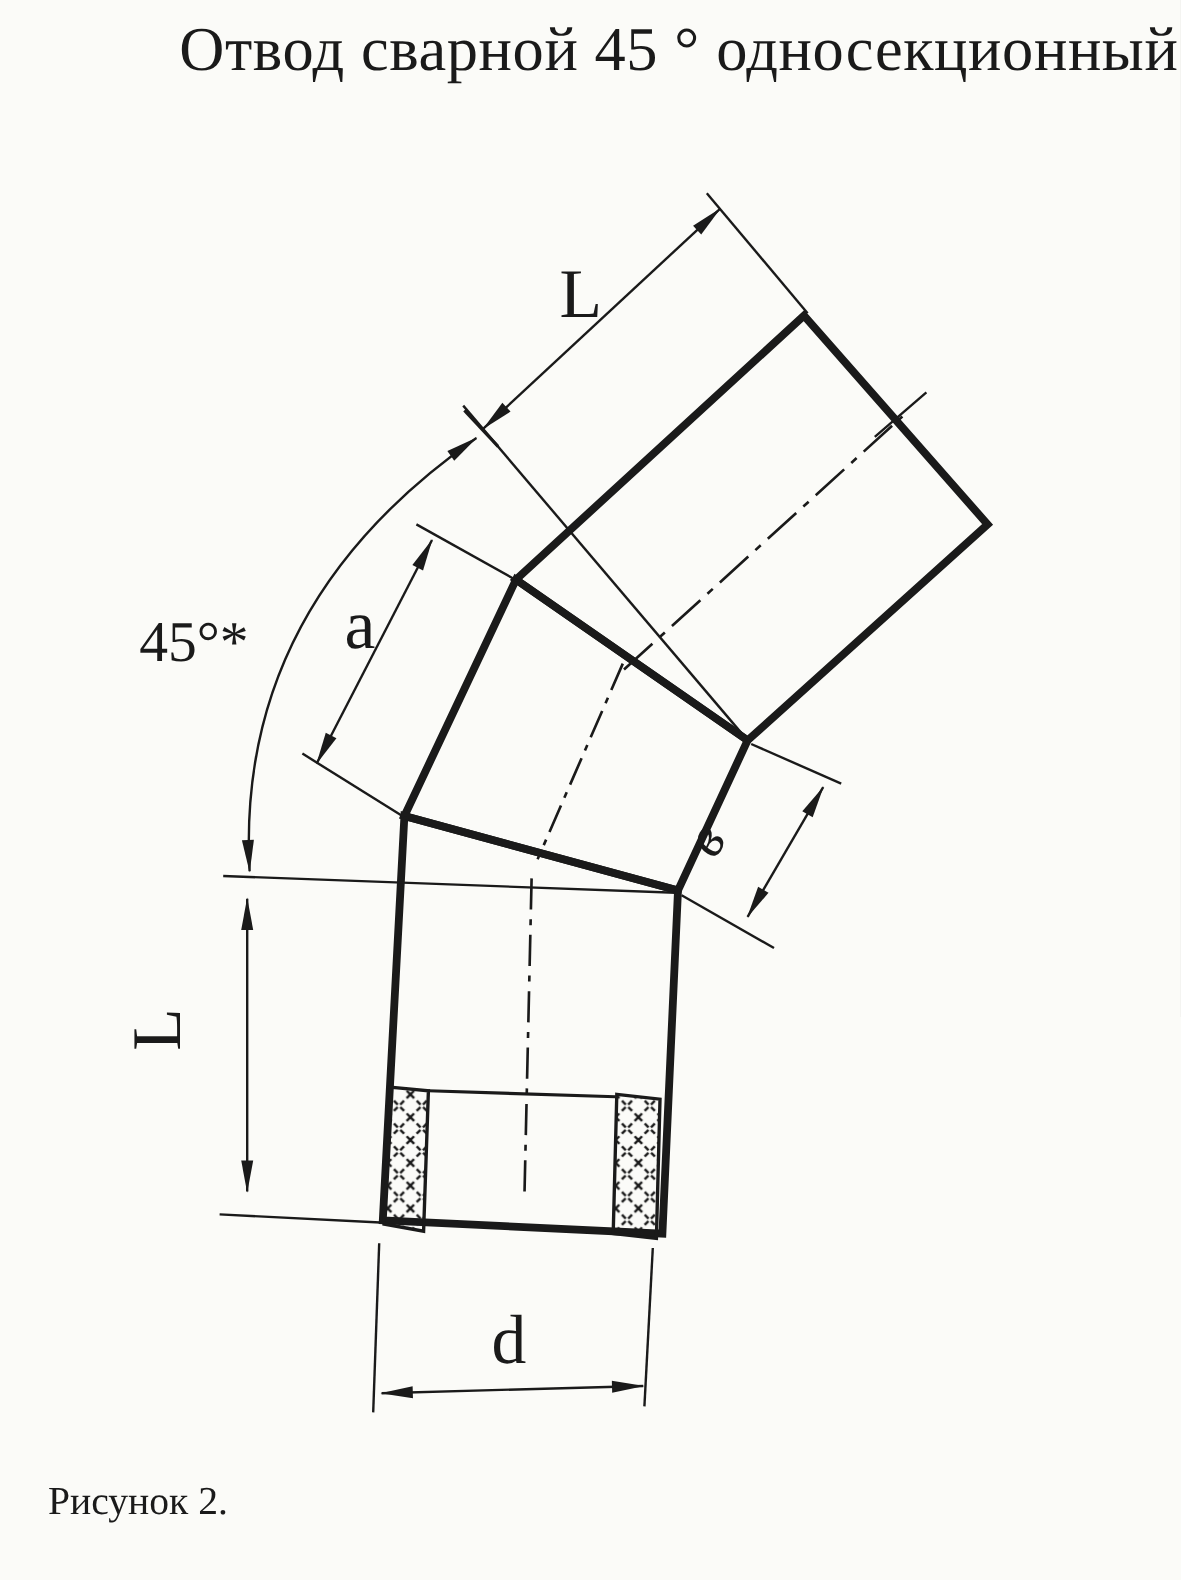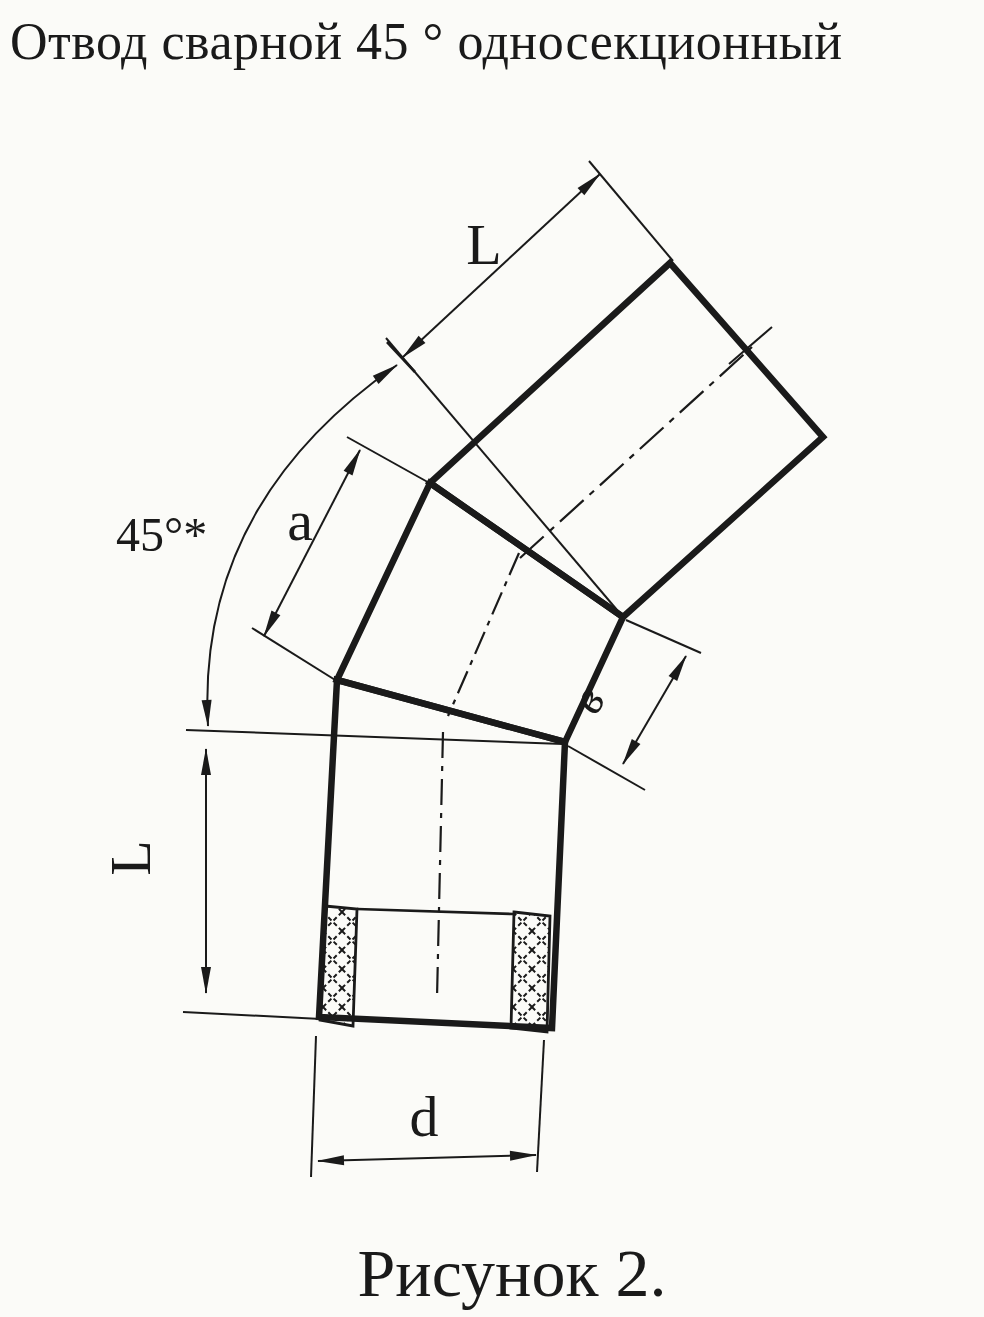--- a/index.html
+++ b/index.html
@@ -4,26 +4,26 @@
 <style>
   :root { --ink:#1a1a1a; --paper:#fbfbf8; }
   html,body { margin:0; padding:0; background:#e8e8e6; }
   .page {
     position:relative; width:984px; height:1317px; margin:0 auto;
     background:var(--paper); overflow:hidden;
     font-family:"Liberation Serif","DejaVu Serif",serif; color:var(--ink);
   }
   .title {
     position:absolute; top:12px; left:10px; right:2px;
-    text-align:left; font-size:52px; line-height:1.15; font-weight:400;
+    text-align:right; font-size:52px; line-height:1.15; font-weight:400;
     letter-spacing:0.5px; white-space:nowrap;
   }
   .caption {
     position:absolute; top:1234px; left:40px; right:0;
-    text-align:center; font-size:68px; font-weight:400;
+    font-size:33px; font-weight:400;
   }
   svg.drawing { position:absolute; left:0; top:0; }
   .tk { fill:none; stroke:var(--ink); stroke-width:6.5; stroke-linejoin:miter; stroke-miterlimit:8; }
   .band { fill:url(#xh); stroke:var(--ink); stroke-width:2.8; }
   .tn { fill:none; stroke:var(--ink); stroke-width:2; }
   .tick { fill:none; stroke:var(--ink); stroke-width:2.6; }
   .cl { fill:none; stroke:var(--ink); stroke-width:2.2; }
   .cl.long { stroke-dasharray:32 8 6 8; }
   .cl.med  { stroke-dasharray:24 7 5 7; }
   .cl.vert { stroke-dasharray:26 8 5 8; }

